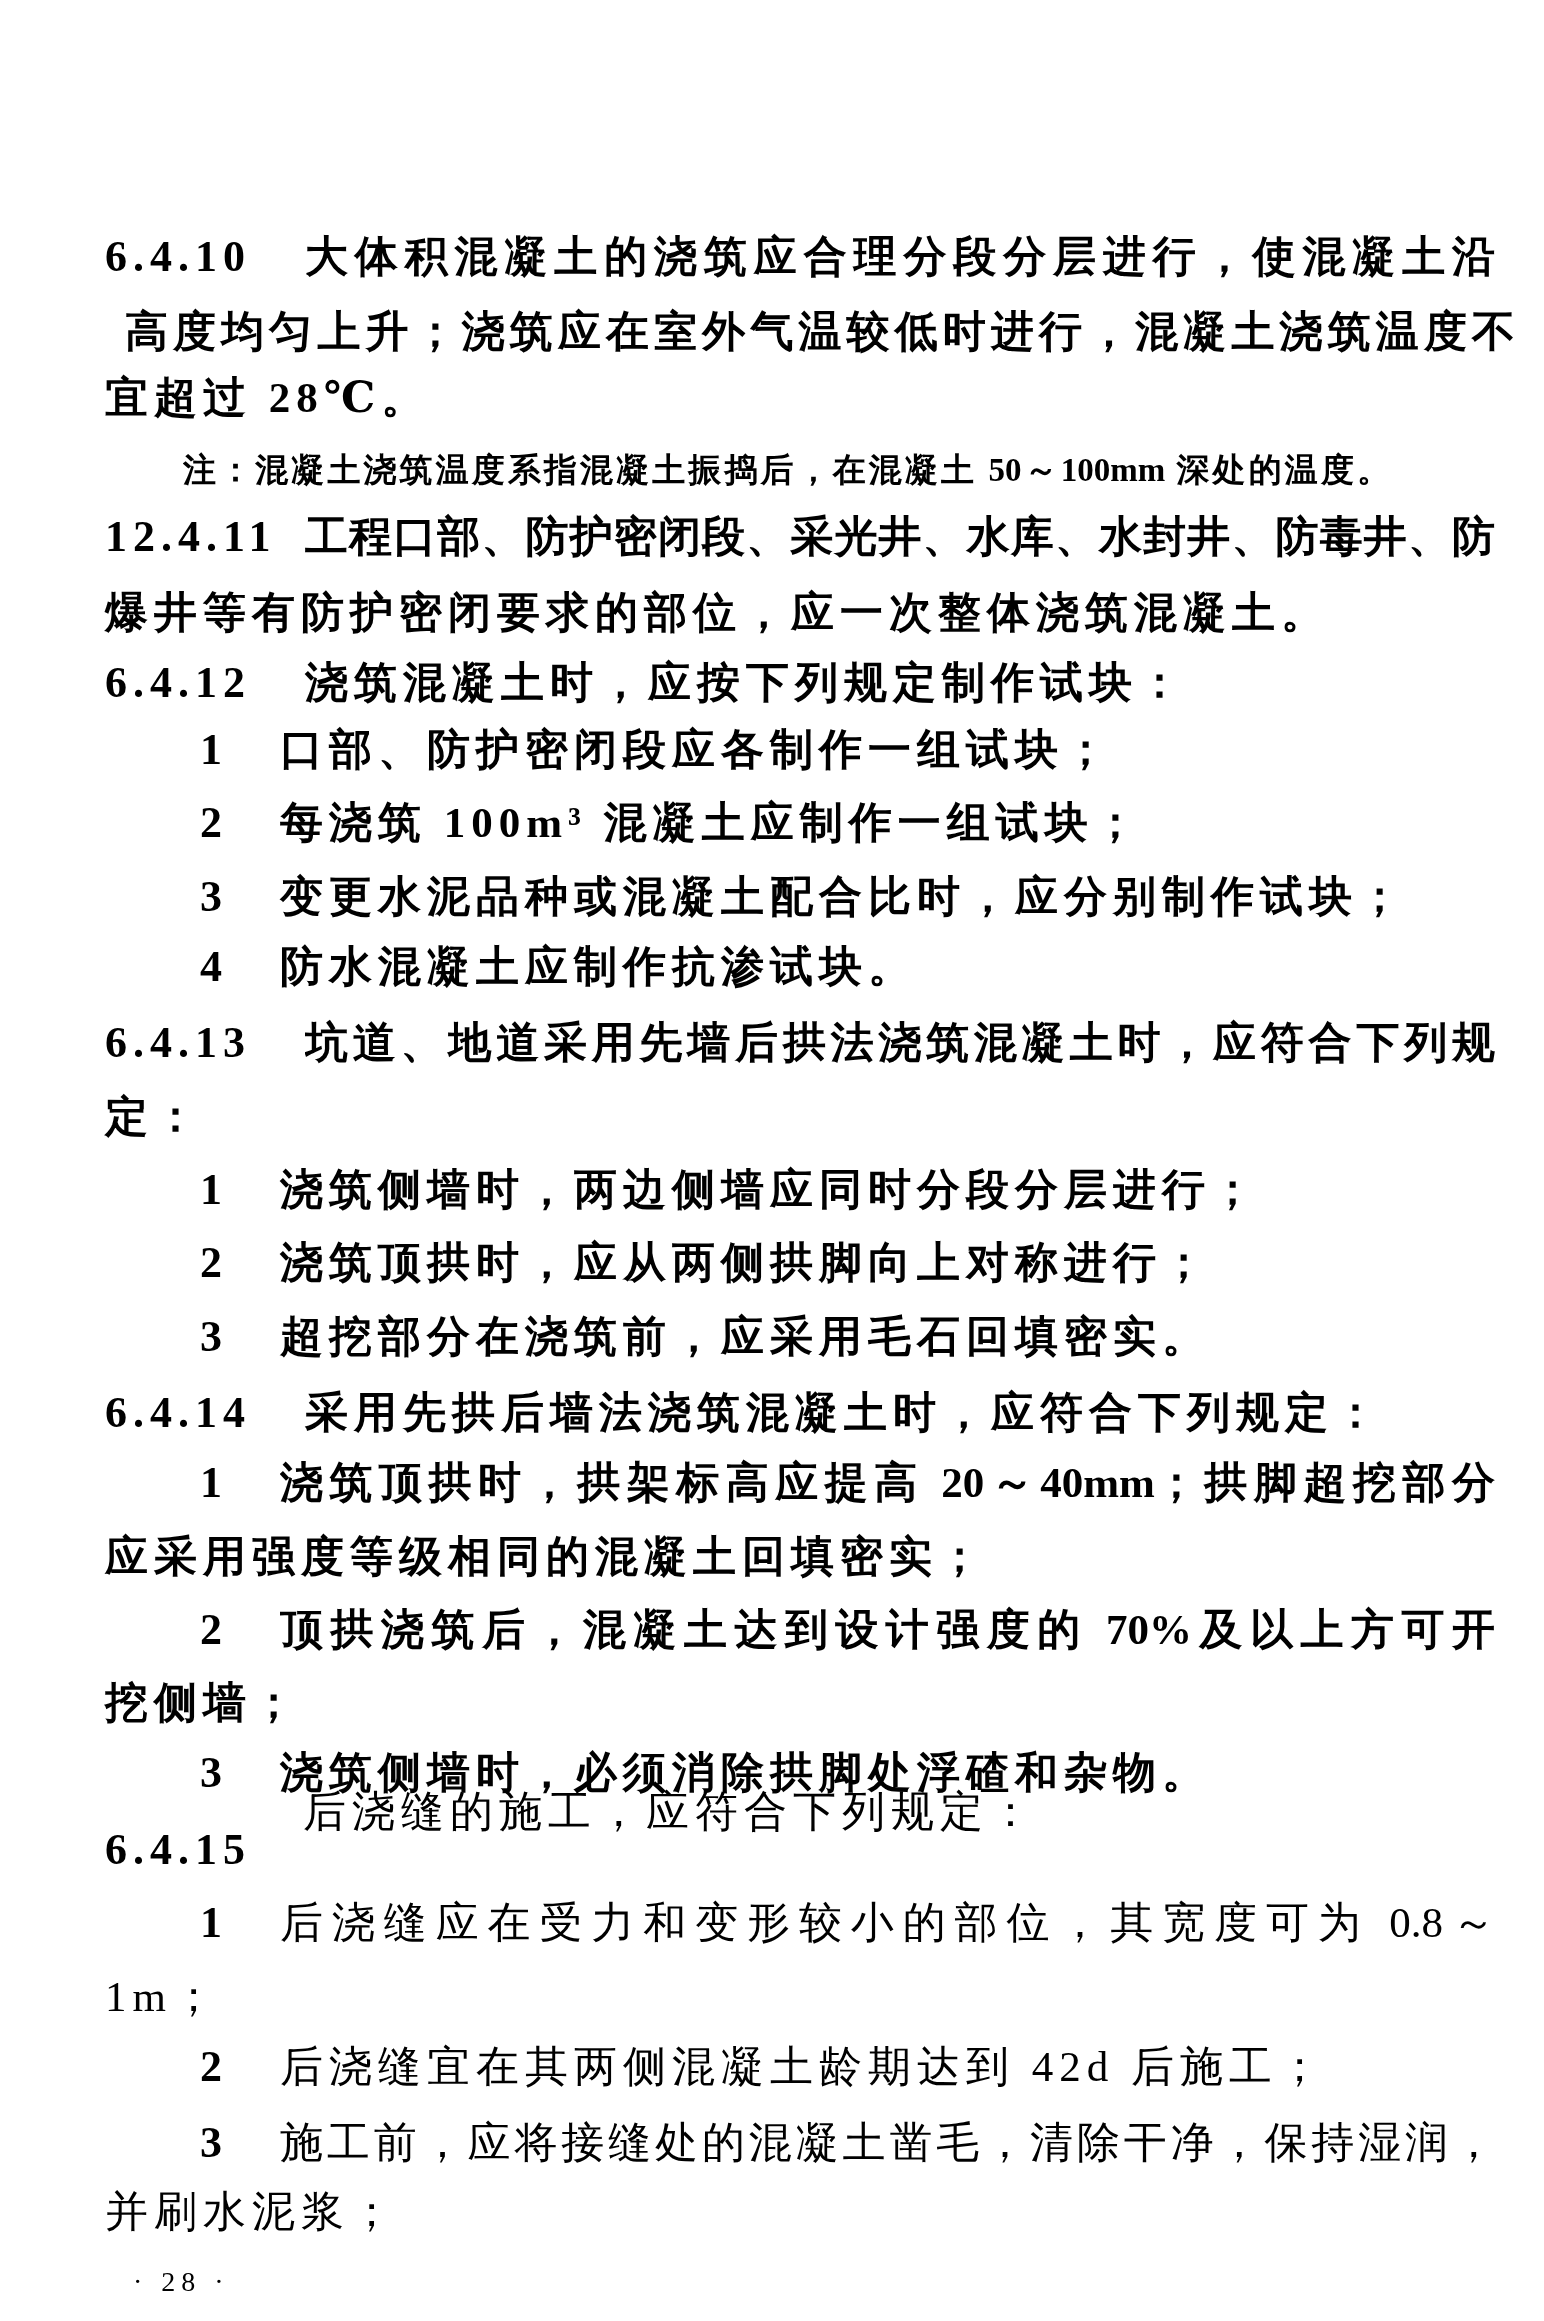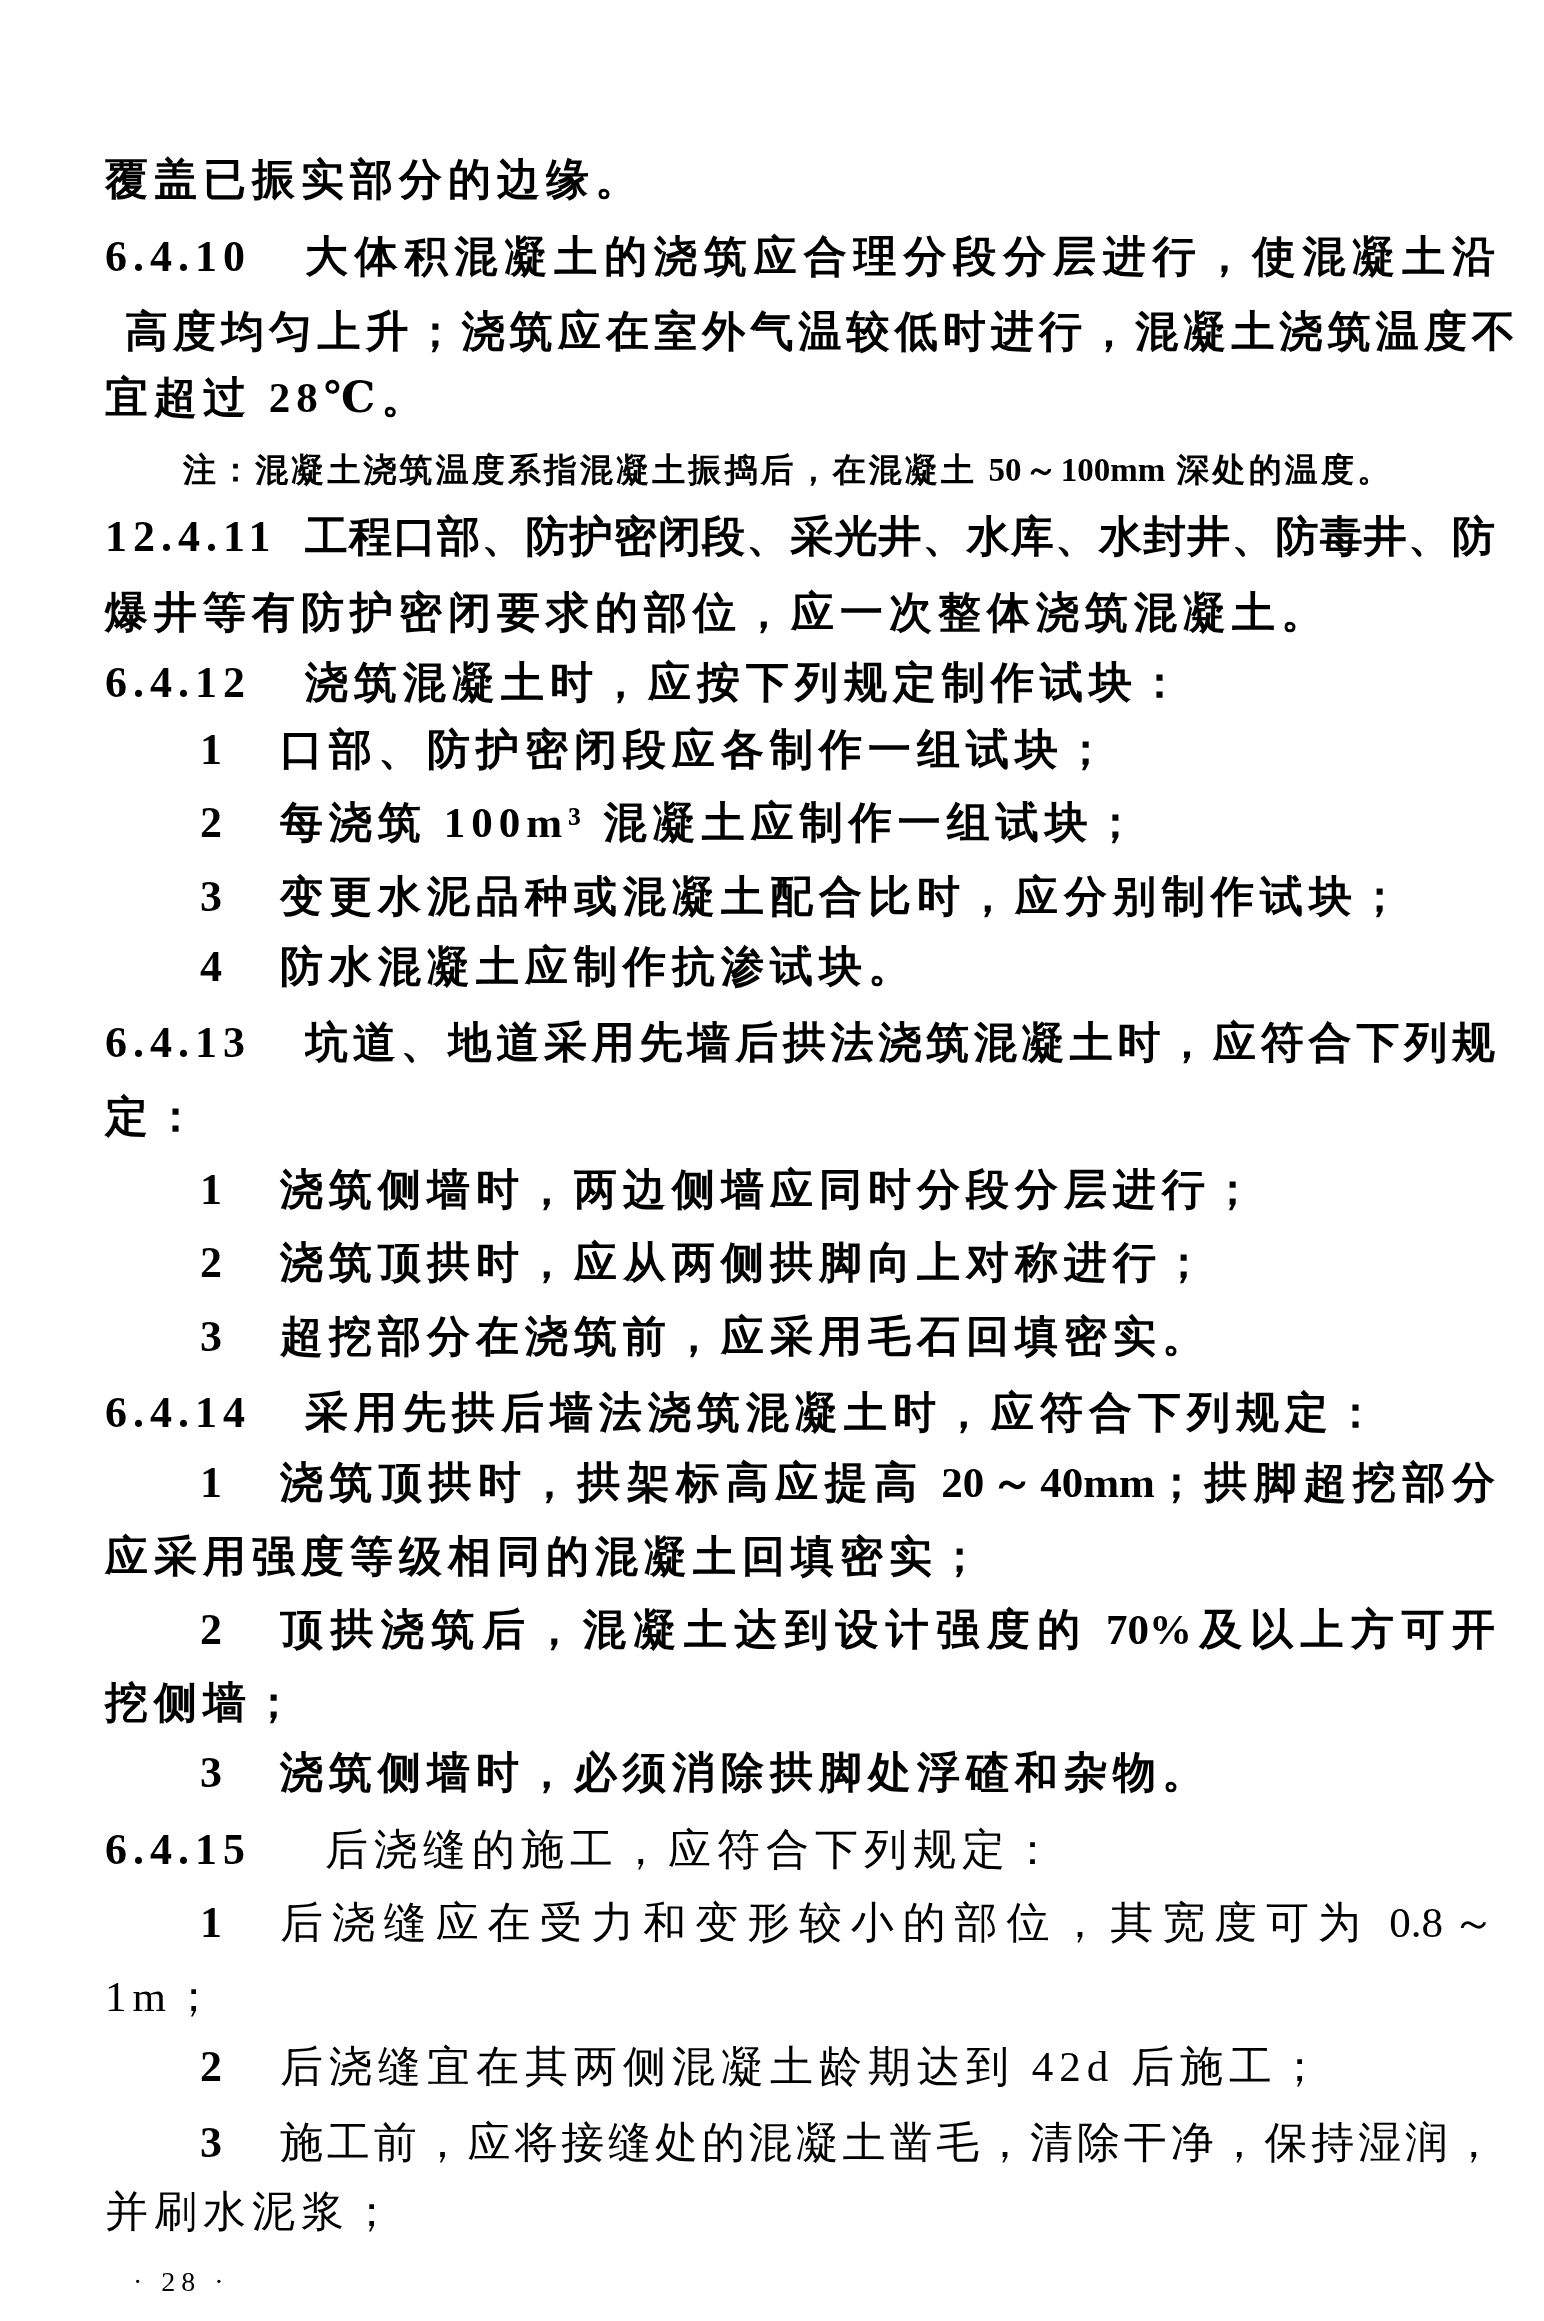--- a/index.html
+++ b/index.html
@@ -80,21 +80,20 @@
       font-family: "DejaVu Sans", sans-serif;
       color: #ffffff;
       text-shadow: -1px 1px 1px #1a1a1a, 1px 2px 1px #555555;
     }
   </style>
 </head>
 <body>
 
 <div class="page">
 
-  <div class="ln" style="left:105px; top:144px;">覆盖已振实部分的边缘。</div>
 
   <div>
     <div class="num cnum" style="top:221px;">6.4.10</div>
     <div class="ln full ctext" style="top:221px;">大体积混凝土的浇筑应合理分段分层进行，使混凝土沿</div>
     <div class="ln full mtext" style="top:296px;margin-left:20px;">高度均匀上升；浇筑应在室外气温较低时进行，混凝土浇筑温度不</div>
     <div class="ln" style="left:105px; top:362px;">宜超过 28℃。</div>
     <div class="note" style="top:434px;">注：混凝土浇筑温度系指混凝土振捣后，在混凝土 50～100mm 深处的温度。</div>
   </div>
 
   <div>
@@ -146,21 +145,21 @@
     <div class="num inum" style="top:1594px;">2</div>
     <div class="ln full itext" style="top:1594px;">顶拱浇筑后，混凝土达到设计强度的 70%及以上方可开</div>
     <div class="ln" style="left:105px; top:1667px;">挖侧墙；</div>
 
     <div class="num inum" style="top:1737px;">3</div>
     <div class="ln" style="left:280px; top:1737px;">浇筑侧墙时，必须消除拱脚处浮碴和杂物。</div>
   </div>
 
   <div>
     <div class="num cnum" style="top:1814px;">6.4.15</div>
-    <div class="ln light" style="left:303px; top:1814px;margin-left:22px;">后浇缝的施工，应符合下列规定：</div>
+    <div class="ln light" style="left:303px; top:1776px;">后浇缝的施工，应符合下列规定：</div>
 
     <div class="num inum" style="top:1887px;">1</div>
     <div class="ln light full itext" style="top:1887px;">后浇缝应在受力和变形较小的部位，其宽度可为 0.8～</div>
     <div class="ln light" style="left:105px; top:1961px;">1m；</div>
 
     <div class="num inum" style="top:2031px;">2</div>
     <div class="ln light" style="left:280px; top:2031px;">后浇缝宜在其两侧混凝土龄期达到 42d 后施工；</div>
 
     <div class="num inum" style="top:2107px;">3</div>
     <div class="ln light full itext" style="top:2107px;">施工前，应将接缝处的混凝土凿毛，清除干净，保持湿润，</div>

